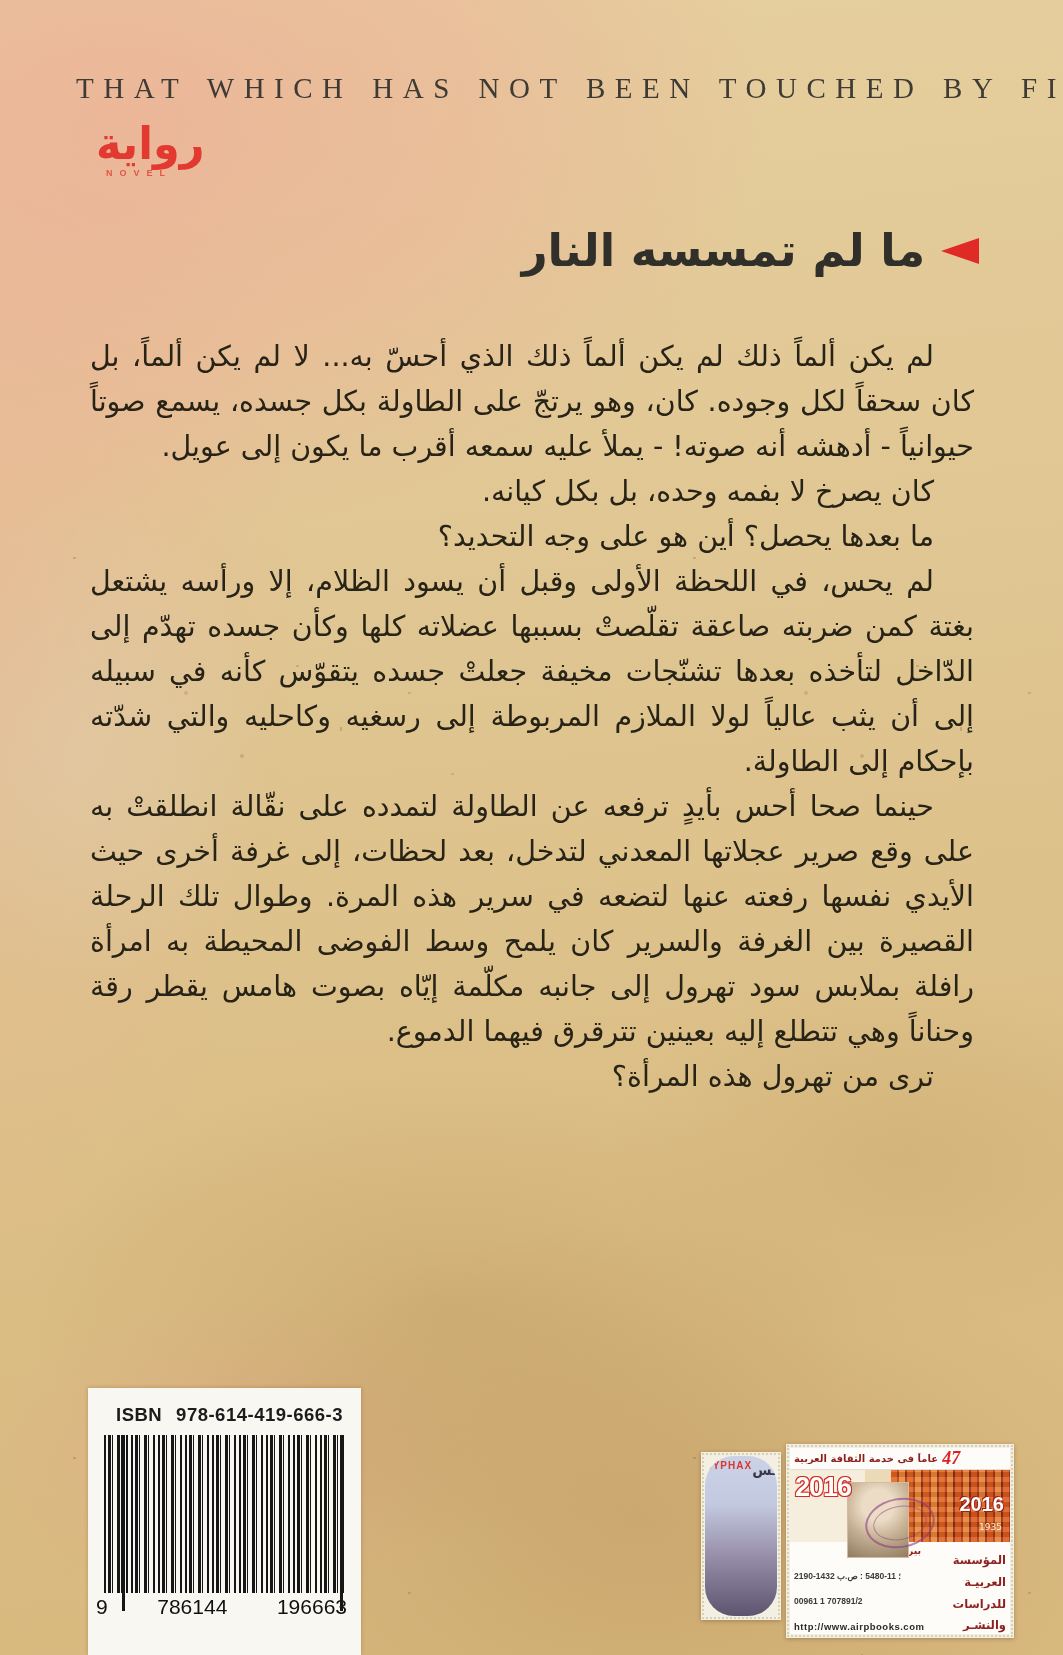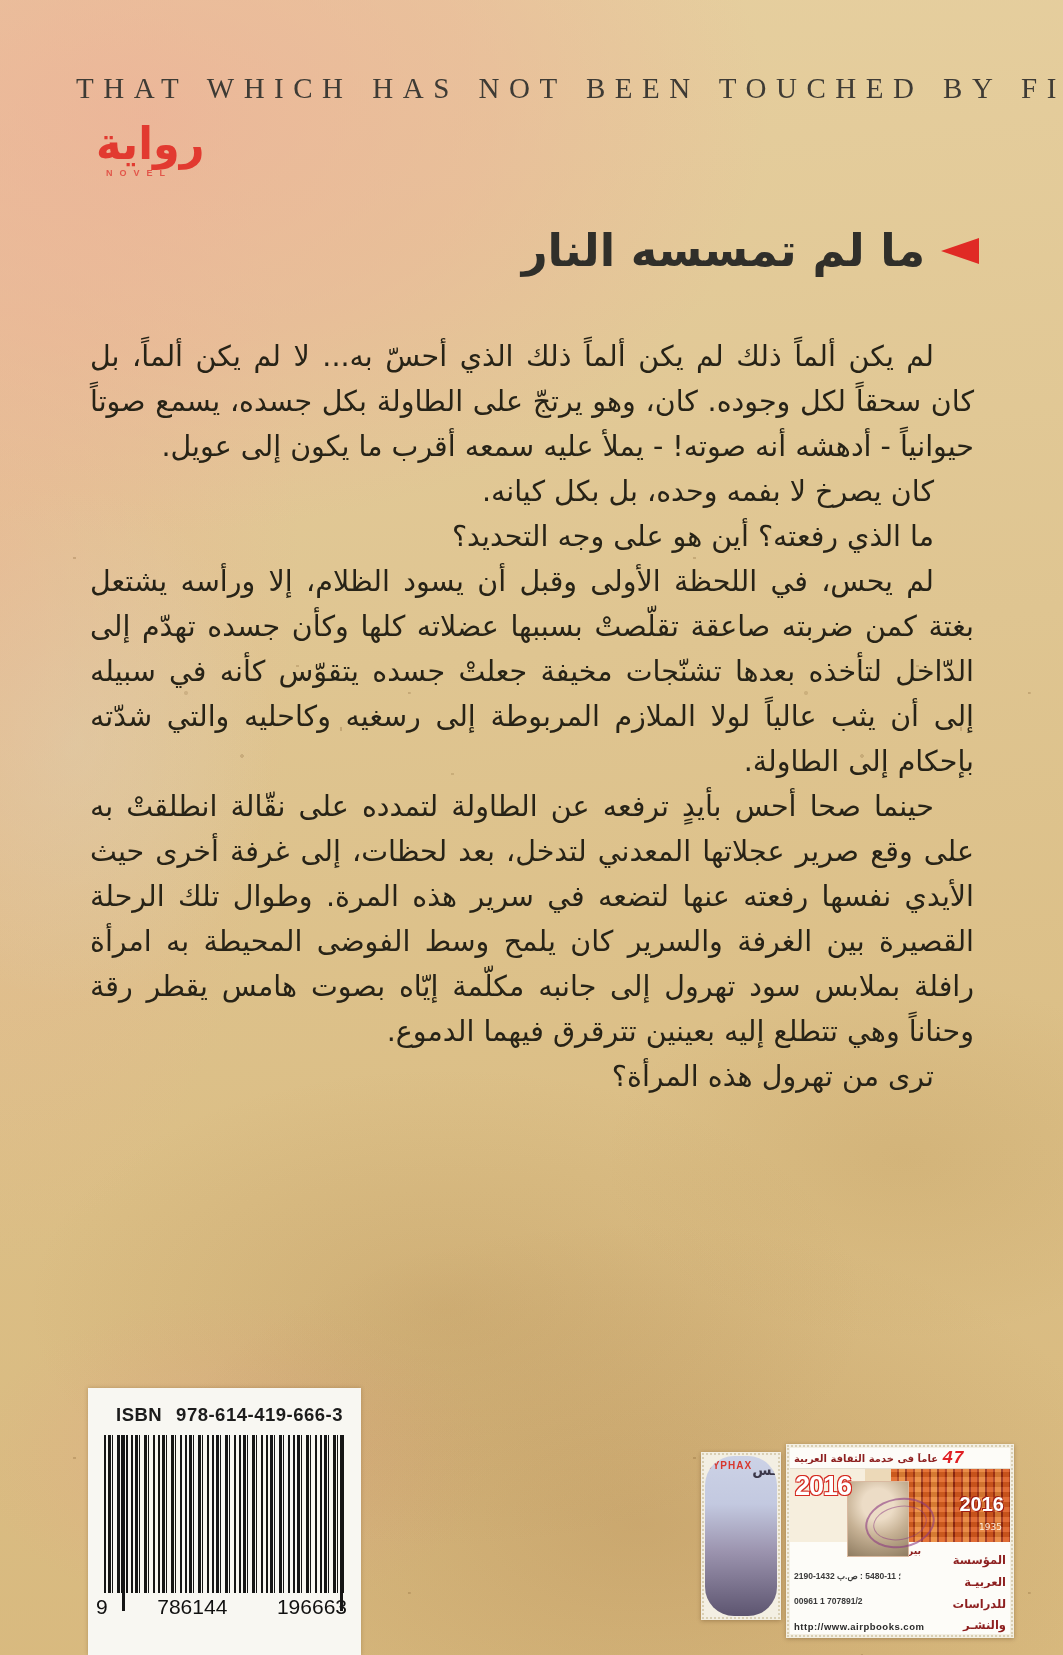--- a/index.html
+++ b/index.html
@@ -71,21 +71,21 @@
   .syphax-city .bld1{position:absolute;left:6px;bottom:0;width:16px;height:34px;background:#3c3950;}
   .syphax-city .bld2{position:absolute;right:8px;bottom:0;width:5px;height:40px;background:#45415a;}
   .syphax-coin{margin-top:-14px;width:44px;height:44px;border-radius:50%;
     background:radial-gradient(circle at 40% 35%, #6b6478 0%, #3e3950 60%, #2c2738 100%);
     box-shadow:0 0 3px rgba(0,0,0,.4);}
   .syphax-foot{margin-top:4px;font-size:6px;color:#d8d4e2;line-height:1.4;text-align:center;}
   .pubstamp{left:786px;top:1444px;width:228px;height:194px;padding:4px;box-sizing:border-box;}
   .pub-inner{width:100%;height:100%;background:#fdfcf8;display:flex;flex-direction:column;overflow:hidden;}
   .pub-header{height:24px;display:flex;align-items:center;justify-content:flex-end;direction:rtl;
     gap:4px;padding:0 4px;border-bottom:1px solid #e5ded0;}
-  .pub-header .num{color:#e01f24;font-weight:bold;font-size:18px;font-style:italic;font-family:Liberation Mono, monospace;}
+  .pub-header .num{color:#e01f24;font-weight:bold;font-size:18px;font-style:italic;font-family:Liberation Serif, serif;}
   .pub-header .txt{color:#8d1f1f;font-size:10px;font-weight:bold;white-space:nowrap;overflow:hidden;}
   .collage{position:relative;height:96px;
     background:linear-gradient(90deg,#f6eedd 0 34%,#ecd9b8 34% 46%,#e07a30 46% 70%,#c6481c 70% 100%);}
   .collage .mosaic{position:absolute;right:0;top:0;width:54%;height:100%;opacity:.85;
     background:repeating-linear-gradient(90deg,#e2601f 0 6px,#a83415 6px 8px,#ef8c3a 8px 14px,#8f2610 14px 16px),
     repeating-linear-gradient(0deg,rgba(255,255,255,.12) 0 5px,rgba(0,0,0,.12) 5px 10px);background-blend-mode:overlay;}
   .collage .y-big{position:absolute;left:5px;top:2px;font-family:"Liberation Sans",sans-serif;
     font-size:27px;font-weight:bold;color:#fff;letter-spacing:-1px;
     text-shadow:1px 1px 0 #d42a20,-1px -1px 0 #d42a20,1px -1px 0 #d42a20,-1px 1px 0 #d42a20;}
   .collage .portrait{position:absolute;left:26%;top:16%;width:60px;height:74px;border:1px solid #d9b9a0;
@@ -119,21 +119,21 @@
   </div>
 
   <div class="title-row">
     <div class="ar-title">ما لم تمسسه النار</div>
     <div class="tri"></div>
   </div>
 
   <div class="body-text">
     <p>لم يكن ألماً ذلك لم يكن ألماً ذلك الذي أحسّ به... لا لم يكن ألماً، بل كان سحقاً لكل وجوده. كان، وهو يرتجّ على الطاولة بكل جسده، يسمع صوتاً حيوانياً - أدهشه أنه صوته! - يملأ عليه سمعه أقرب ما يكون إلى عويل.</p>
     <p>كان يصرخ لا بفمه وحده، بل بكل كيانه.</p>
-    <p>ما الذي رفعته؟ أين هو على وجه التحديد؟</p>
+    <p>ما بعدها يحصل؟ أين هو على وجه التحديد؟</p>
     <p>لم يحس، في اللحظة الأولى وقبل أن يسود الظلام، إلا ورأسه يشتعل بغتة كمن ضربته صاعقة تقلّصتْ بسببها عضلاته كلها وكأن جسده تهدّم إلى الدّاخل لتأخذه بعدها تشنّجات مخيفة جعلتْ جسده يتقوّس كأنه في سبيله إلى أن يثب عالياً لولا الملازم المربوطة إلى رسغيه وكاحليه والتي شدّته بإحكام إلى الطاولة.</p>
     <p>حينما صحا أحس بأيدٍ ترفعه عن الطاولة لتمدده على نقّالة انطلقتْ به على وقع صرير عجلاتها المعدني لتدخل، بعد لحظات، إلى غرفة أخرى حيث الأيدي نفسها رفعته عنها لتضعه في سرير هذه المرة. وطوال تلك الرحلة القصيرة بين الغرفة والسرير كان يلمح وسط الفوضى المحيطة به امرأة رافلة بملابس سود تهرول إلى جانبه مكلّمة إيّاه بصوت هامس يقطر رقة وحناناً وهي تتطلع إليه بعينين تترقرق فيهما الدموع.</p>
     <p>ترى من تهرول هذه المرأة؟</p>
   </div>
 
   <div class="isbn-box">
     <div class="isbn-line">
       <span>ISBN</span>
       <span>978-614-419-666-3</span>
     </div>

